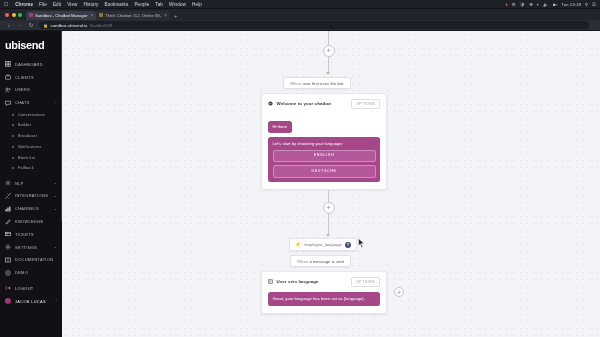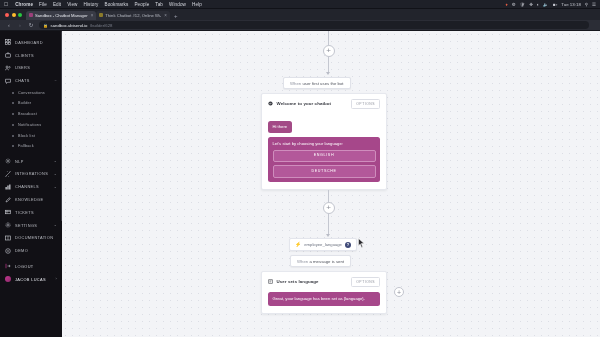--- a/index.html
+++ b/index.html
@@ -310,20 +310,21 @@
     <span class="lock">🔒</span>
     <span class="url-host">sandbox.ubisend.io</span>
     <span class="url-path">/builder/628</span>
   </div>
   <span class="tb-right"></span>
 </div>
 
 <div class="app">
 
   <div class="sidebar">
+    <div class="brand">ubisend</div>
 
     <div class="nav-item">
       <span class="ic">
         <svg width="6" height="6" viewBox="0 0 12 12">
             <rect x="1" y="1" width="4" height="4" fill="none" stroke="currentColor" stroke-width="1.2"></rect>
             <rect x="7" y="1" width="4" height="4" fill="none" stroke="currentColor" stroke-width="1.2"></rect>
             <rect x="1" y="7" width="4" height="4" fill="none" stroke="currentColor" stroke-width="1.2"></rect>
             <rect x="7" y="7" width="4" height="4" fill="none" stroke="currentColor" stroke-width="1.2"></rect>
           </svg>
       </span>

